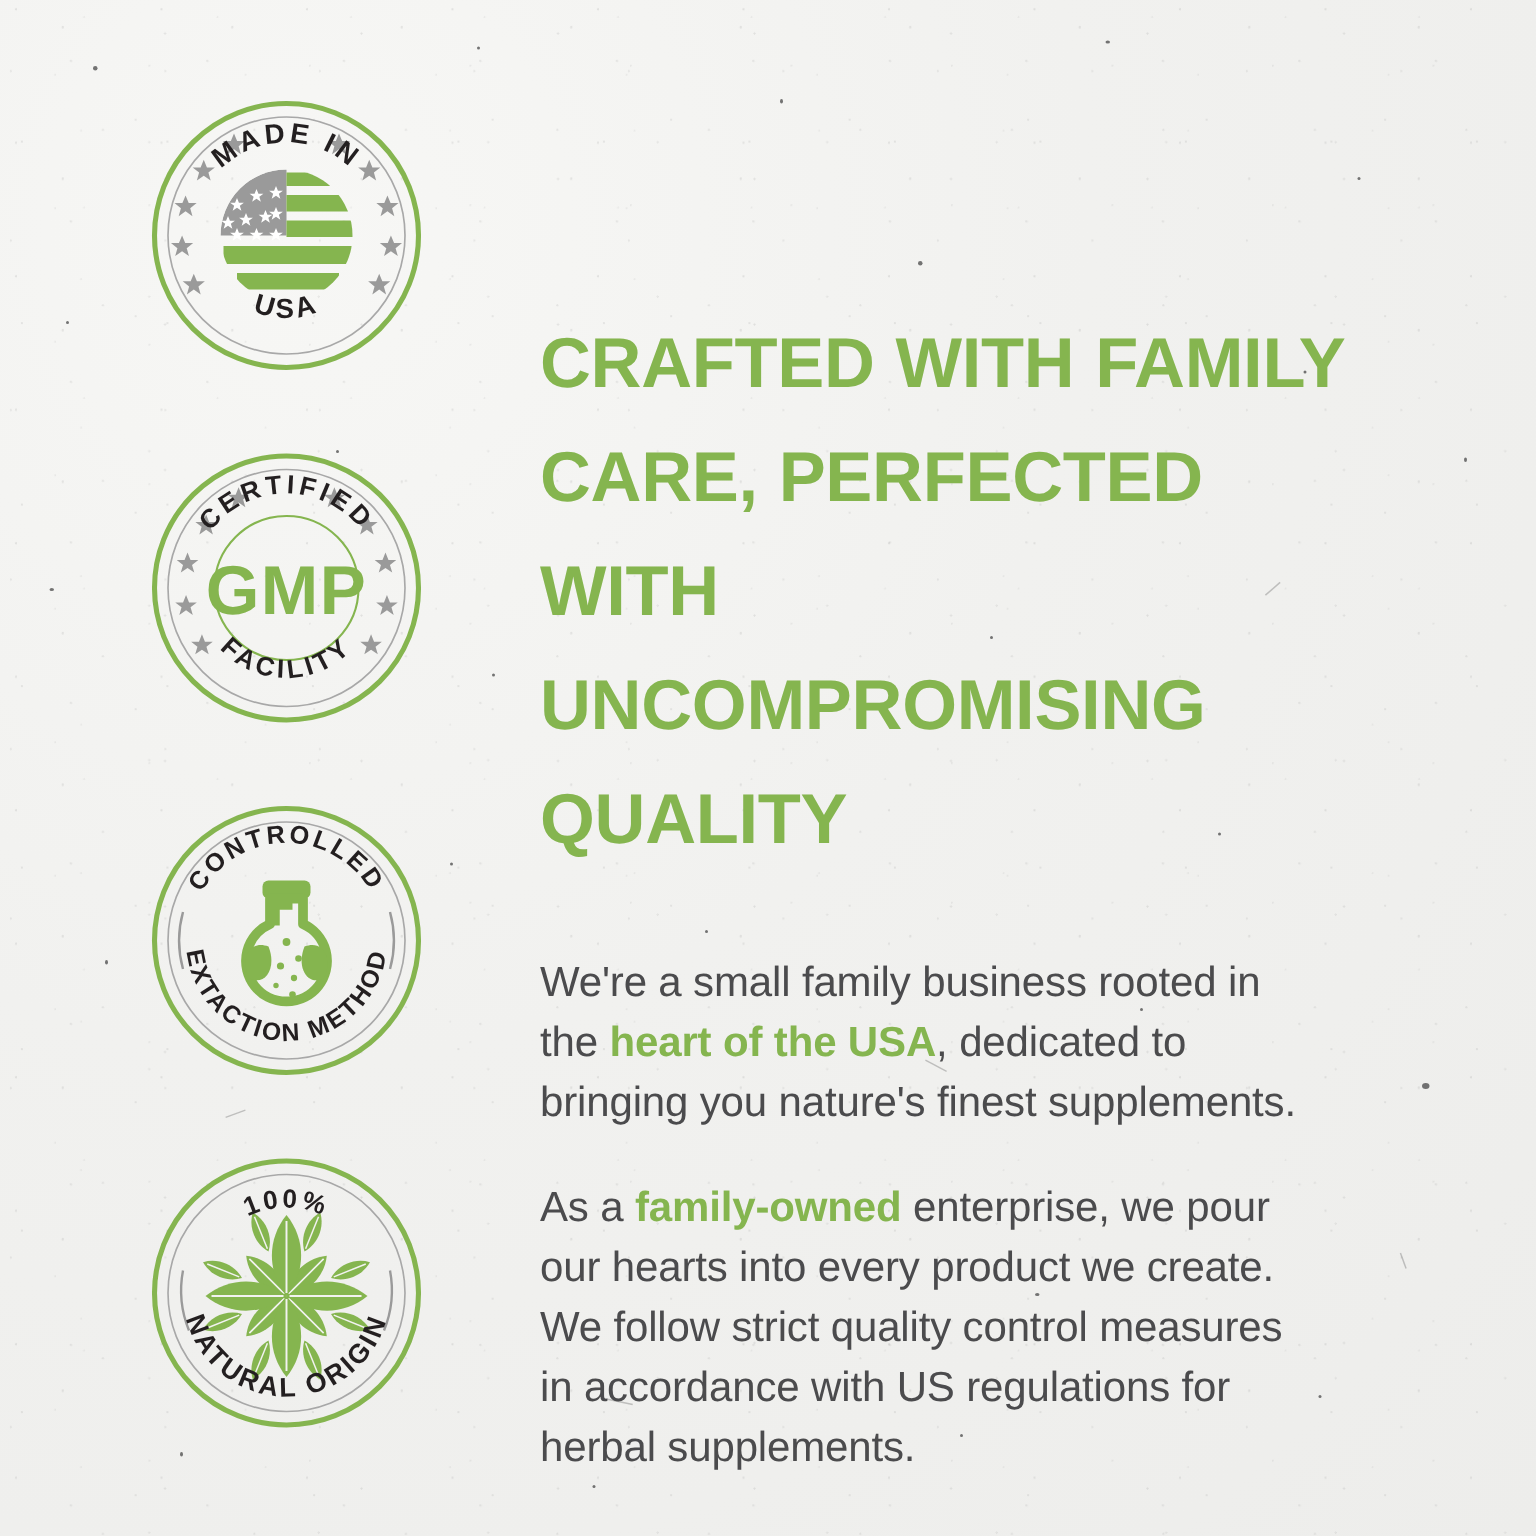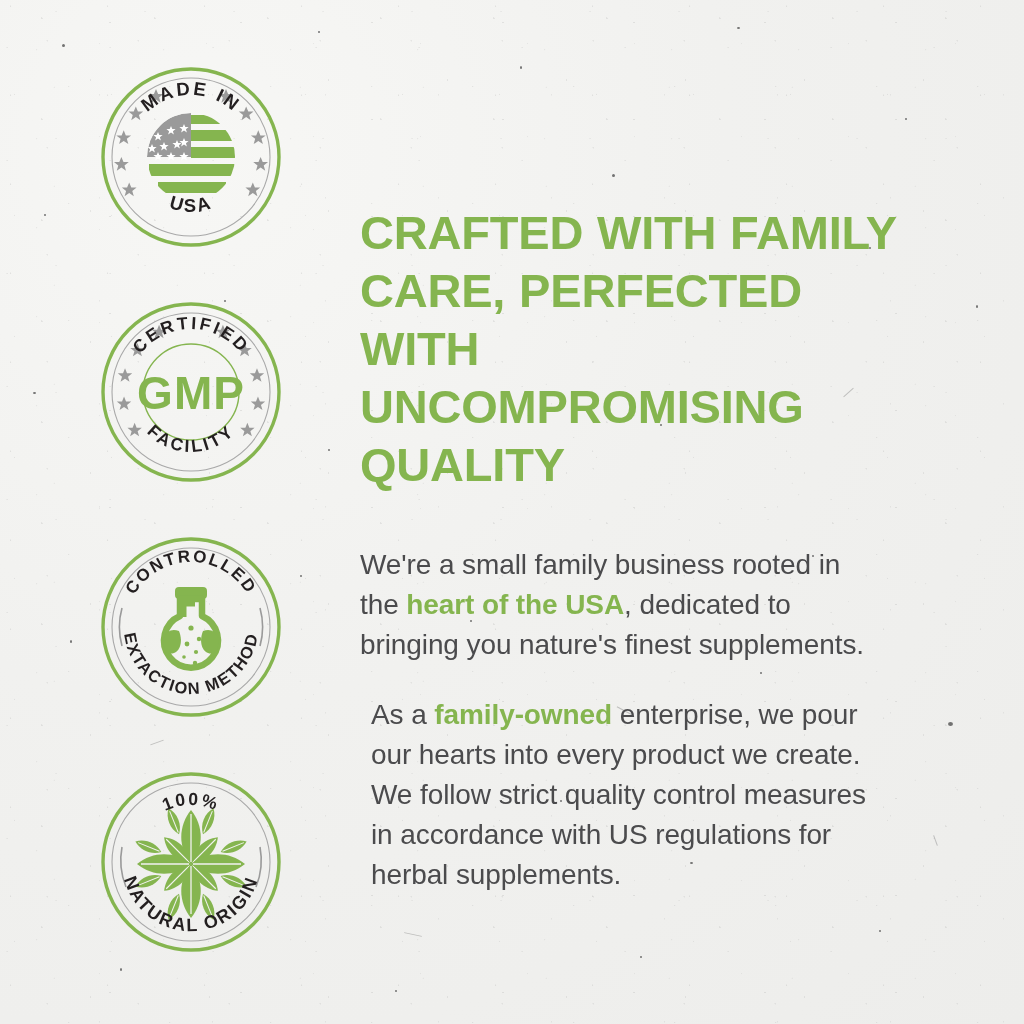--- a/index.html
+++ b/index.html
@@ -87,39 +87,39 @@
     position: absolute;
     left: 360px;
     top: 204px;
     width: 556px;
   }
   .headline {
     margin: 0;
     font-family: "Liberation Sans", sans-serif;
     font-weight: 700;
     font-size: 47px;
-    line-height: 58px;
+    line-height: 76px;
     letter-spacing: -0.2px;
     color: #85b54f;
     text-transform: uppercase;
     word-spacing: 1px;
   }
   .body-wrap {
     margin-top: 51px;
     width: 520px;
   }
   .para {
     margin: 0 0 30px 0;
     font-family: "Liberation Sans", sans-serif;
     font-size: 28px;
     line-height: 40px;
     color: #4b4b4d;
     letter-spacing: -0.1px;
   }
-  .para:last-child { margin-bottom: 0; margin-left: 11px; }
+  .para:last-child { margin-bottom: 0; }
   .hl {
     color: #85b54f;
     font-weight: 700;
   }
 </style>
 </head>
 <body>
 
 <div id="poster">
 

